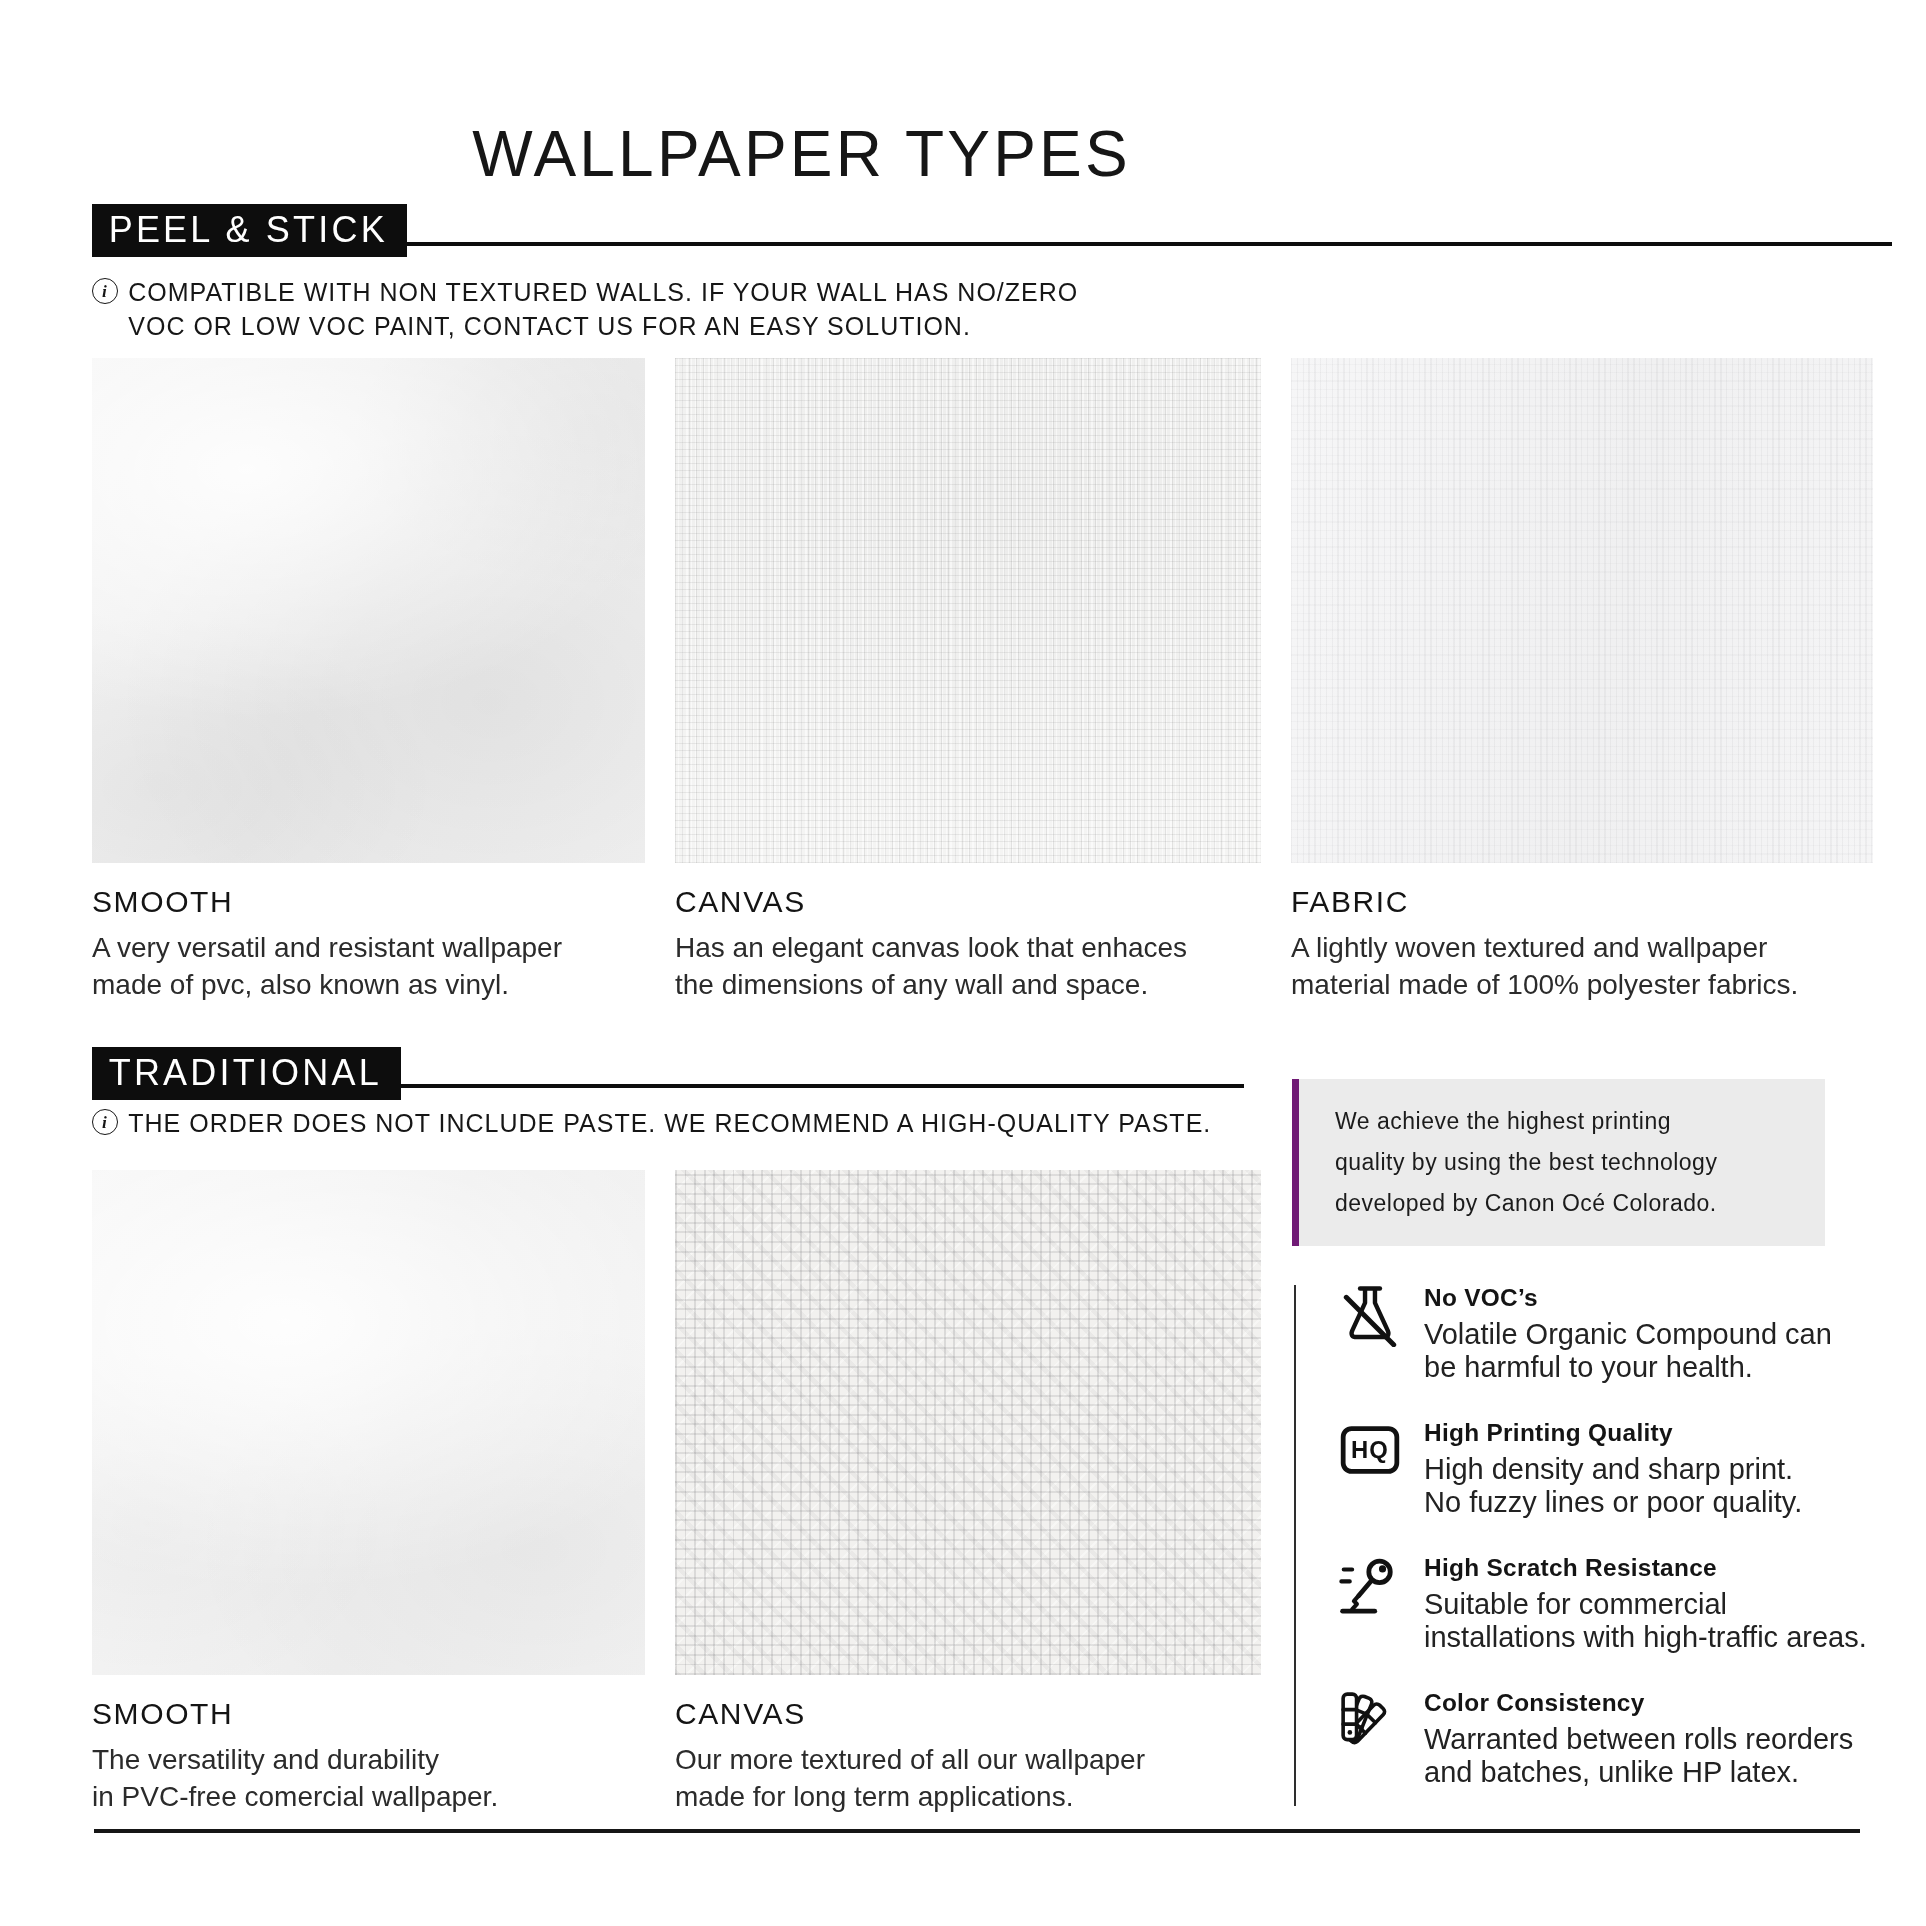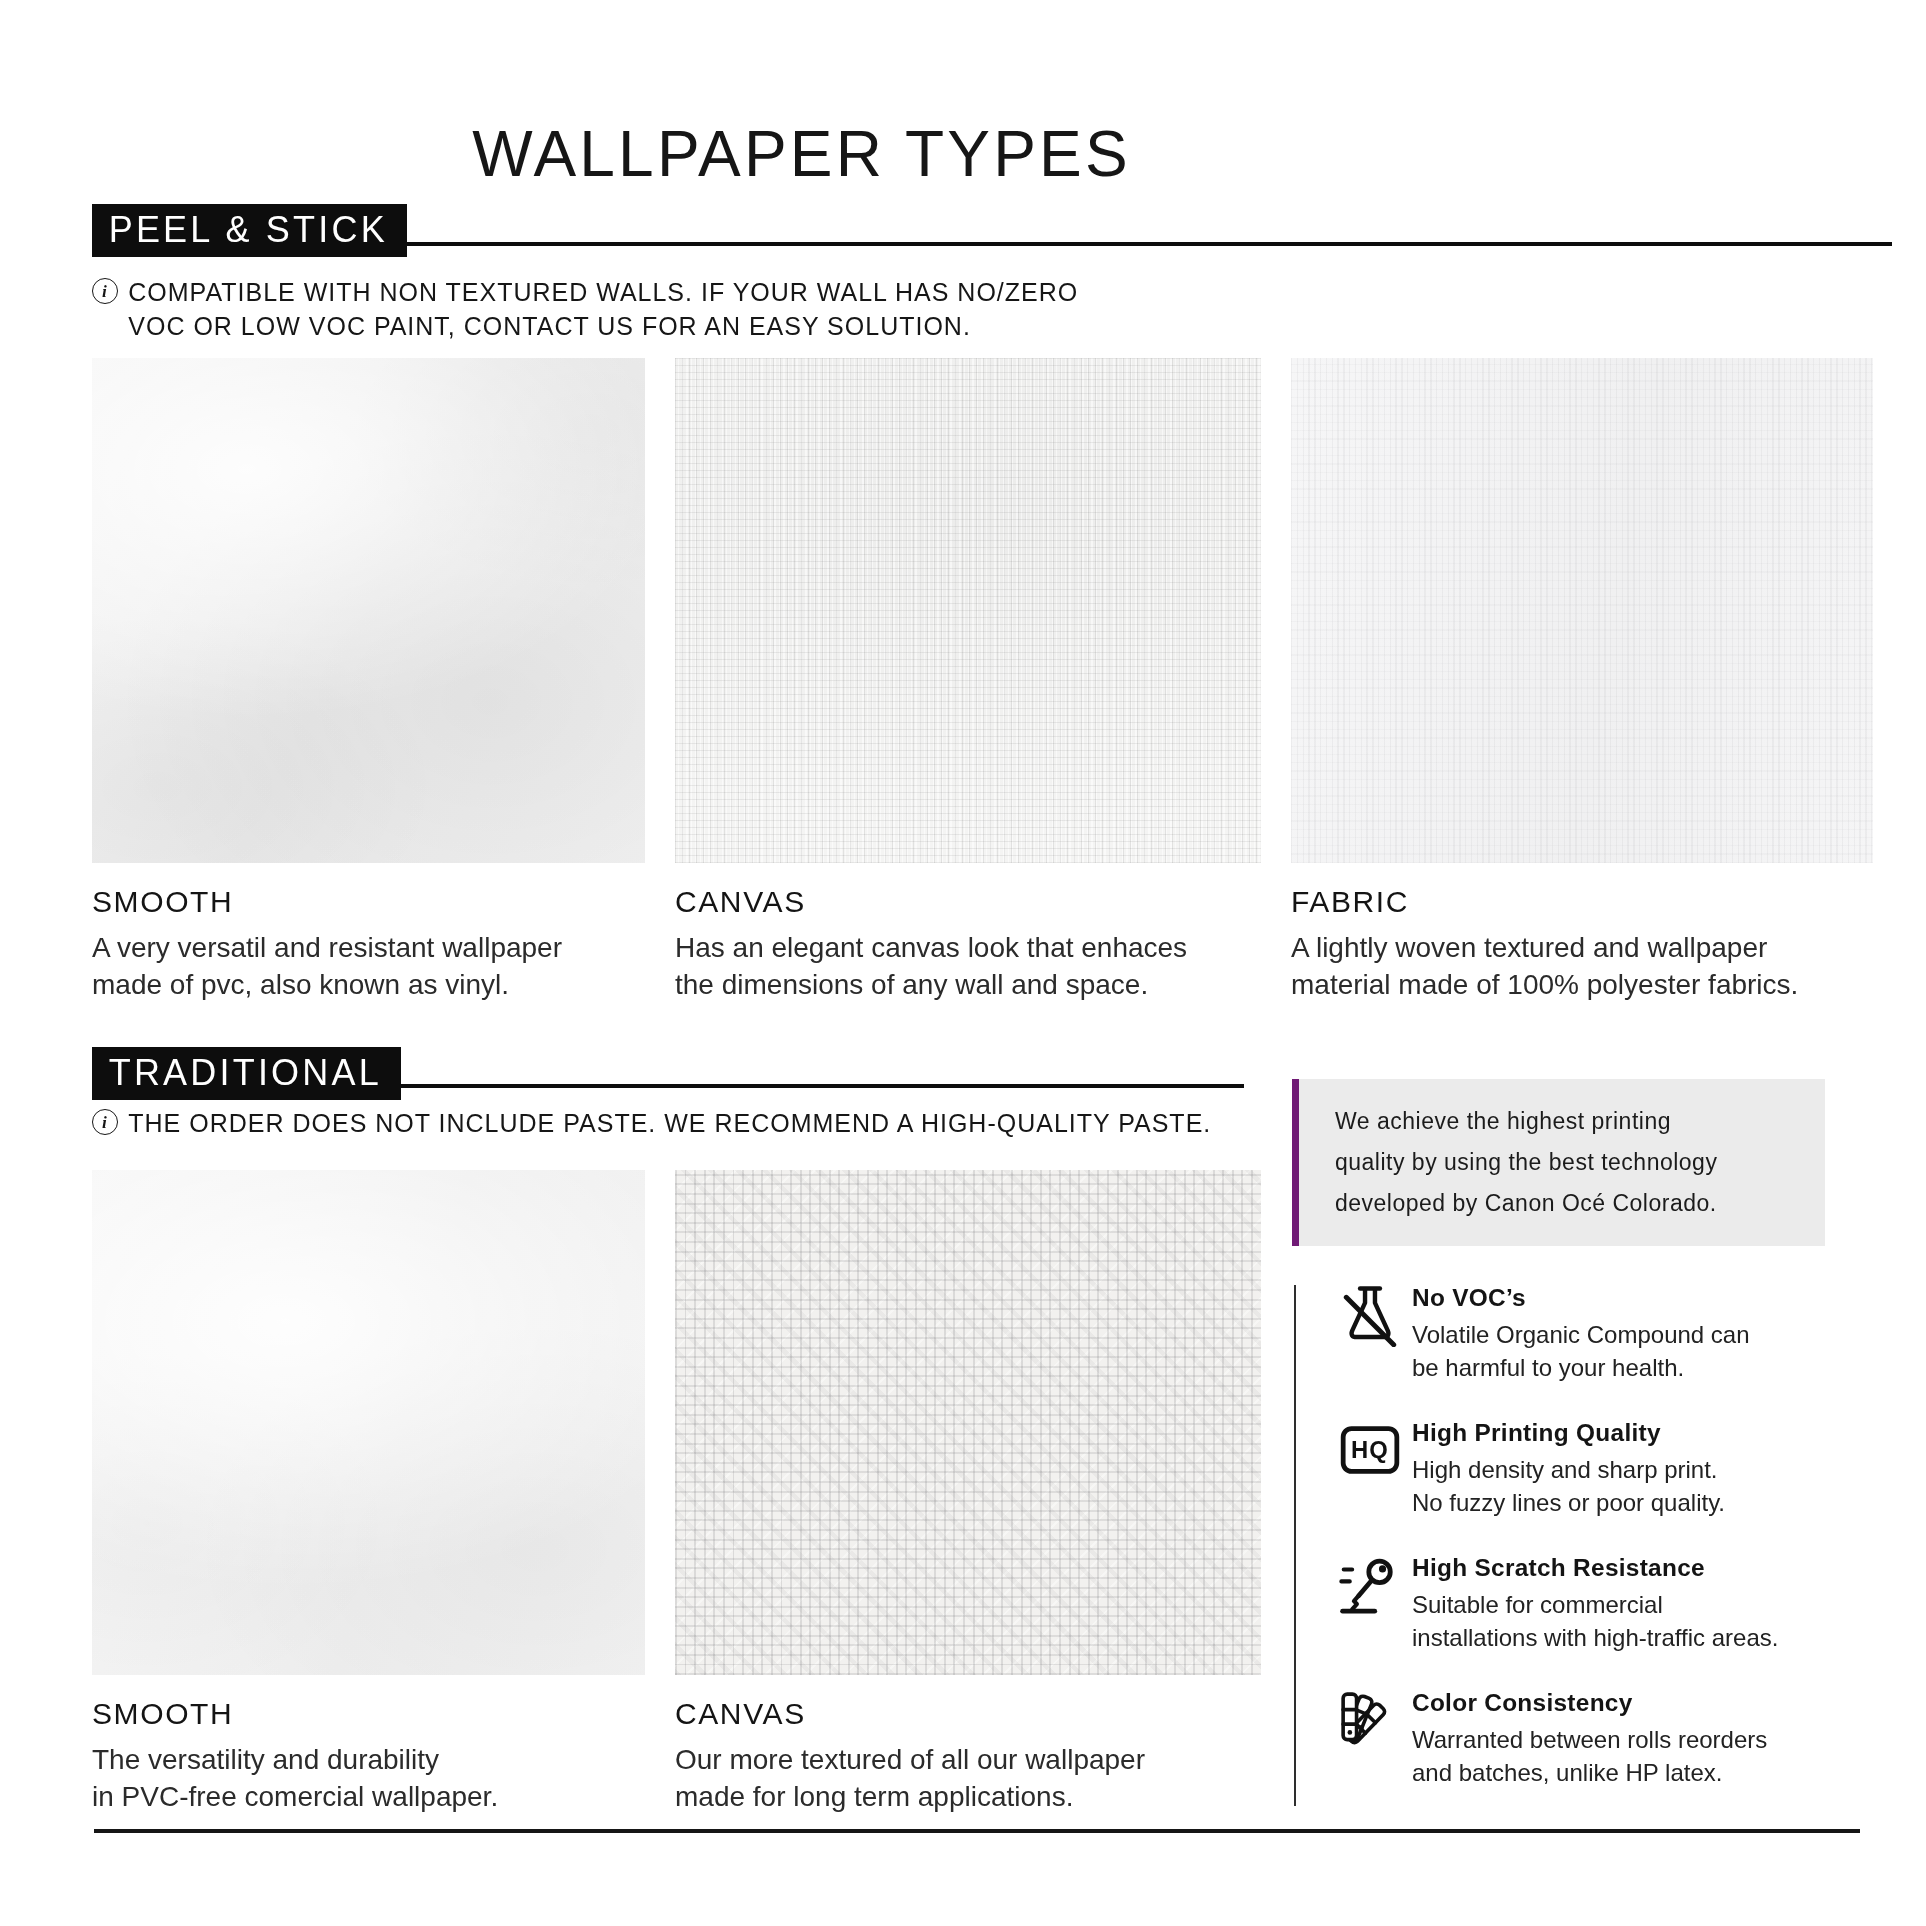--- a/index.html
+++ b/index.html
@@ -92,25 +92,25 @@
     position:absolute;left:1292px;top:1079px;width:475px;
     background:#ebebeb;border-left:7px solid #701a75;
     padding:22px 15.4px 22px 36px;
     font-size:23px;line-height:41px;letter-spacing:0.5px;color:#1b1b1b;
   }
   .vline{position:absolute;left:1294px;top:1285px;width:1.9px;height:521px;background:#2e2e2e}
   .features{
     position:absolute;left:1339px;top:1282px;width:539px;
     display:flex;flex-direction:column;gap:33px;
   }
-  .feature{display:flex;gap:11px}
+  .feature{display:flex;gap:23px}
   .ficon{flex:0 0 62px;height:64px;margin-top:1.3px}
   .ficon svg{width:62px;height:64px;display:block}
   .ftext h4{margin:0;font-size:24.4px;font-weight:700;letter-spacing:0.3px;line-height:32px;color:#141414}
-  .ftext .fdesc{margin-top:3.9px;font-size:24px;line-height:33px;color:#222222}
+  .ftext .fdesc{margin-top:3.9px;font-size:29px;line-height:33px;color:#222222}
   
   .bottom-rule{position:absolute;left:94px;top:1829px;width:1766px;height:3.9px;background:#161616}
   .stroke-icon{fill:none;stroke:#111111;stroke-width:8;stroke-linecap:round;stroke-linejoin:round}
 </style>
 </head>
 <body>
 
 <h1 class="page-title">WALLPAPER TYPES</h1>
 
 <div class="sec-label" id="ps-label">PEEL &amp; STICK</div>

